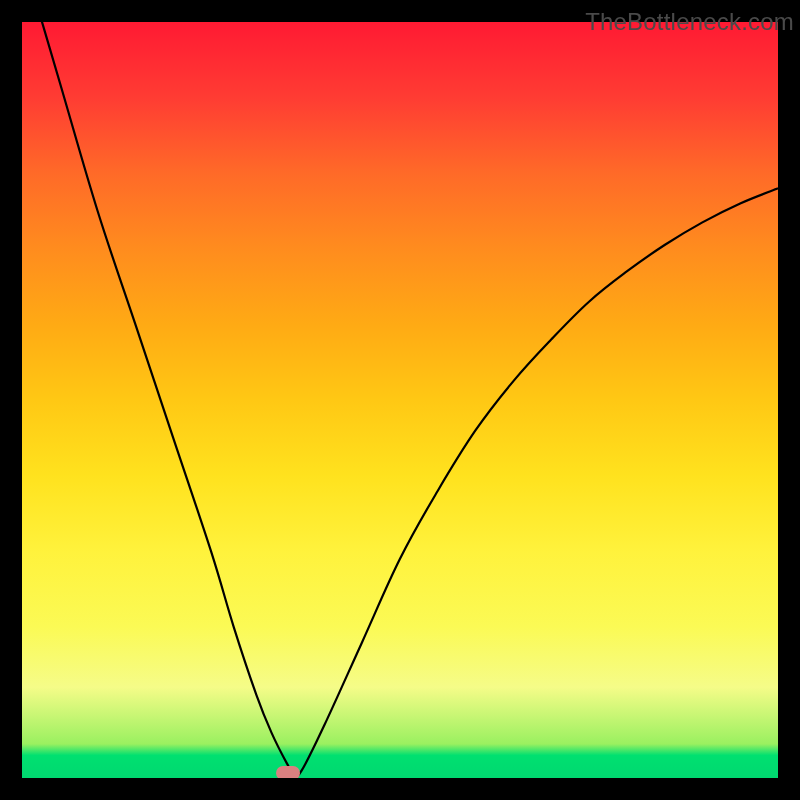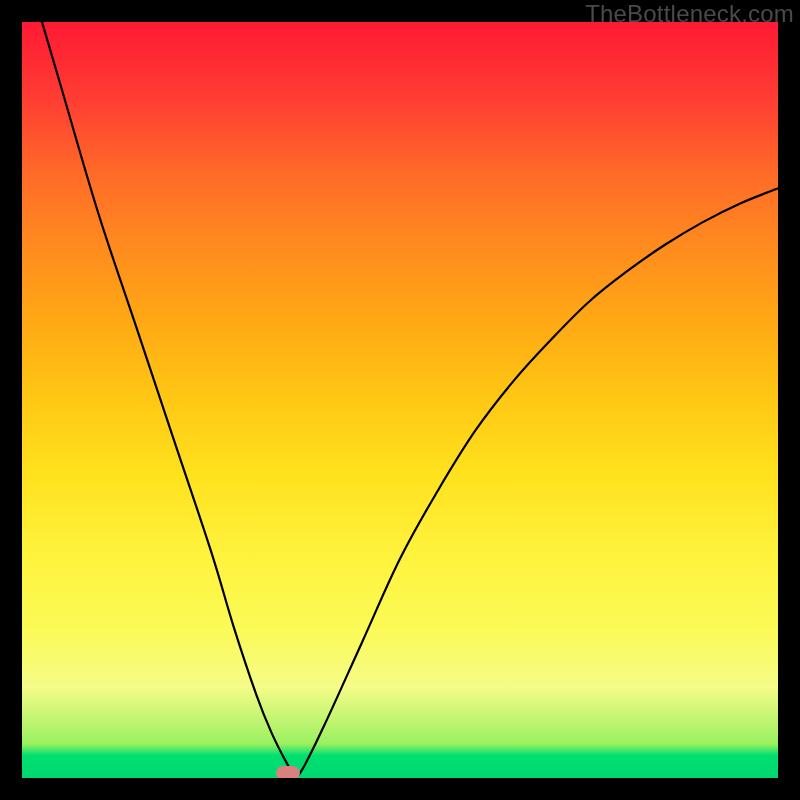--- a/index.html
+++ b/index.html
@@ -33,21 +33,21 @@
       #fff23c 70%,
       #fbfa55 80%,
       #f5fc88 88%,
       #9af060 95.5%,
       #00e070 97%,
       #00d870 100%
     );
   }
   .watermark {
     position: absolute;
-    top: 0px;
+    top: 8px;
     right: 6px;
     color: #4a4a4a;
     font-size: 24px;
     letter-spacing: 0.2px;
     font-weight: 500;
     text-align: center;
   }
   svg.curve {
     position: absolute;
     inset: 0;

